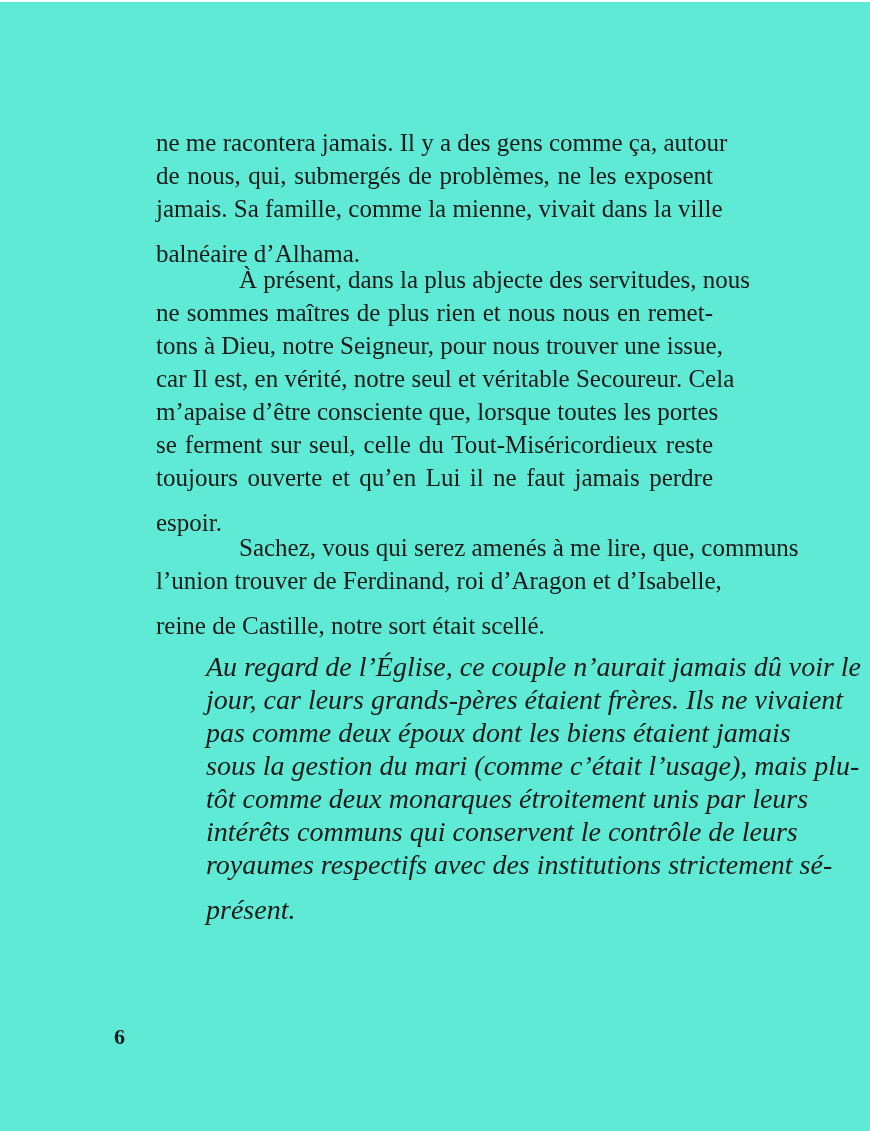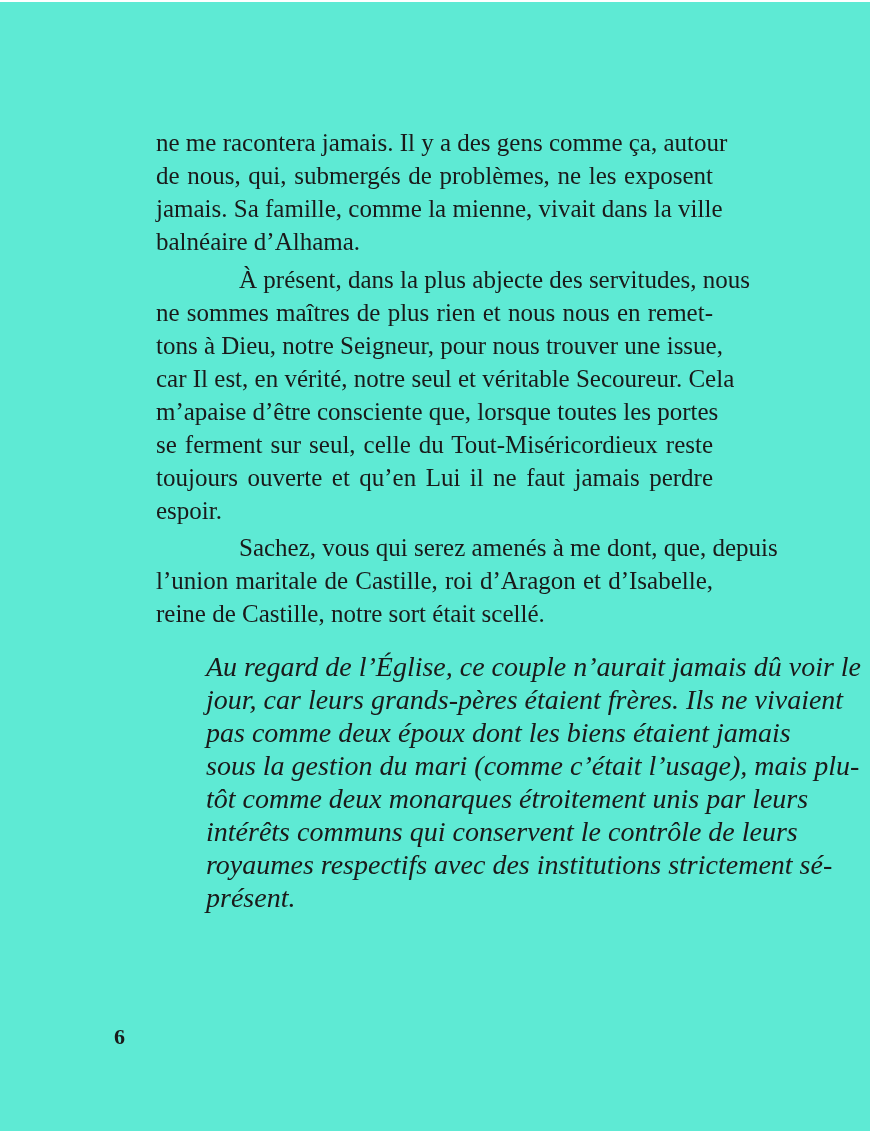--- a/index.html
+++ b/index.html
@@ -30,20 +30,21 @@
       font-size: 25px;
       line-height: 30px;
       height: 30px;
       white-space: nowrap;
       text-align: justify;
       text-align-last: justify;
       letter-spacing: 0px;
     }
     .line.last {
       text-align-last: left;
+      margin-top: 12px;
     }
     .line.indent {
       left: 209px;
       width: 504px;
       margin-left: 30px;
     }
     .quote .line {
       left: 206px;
       width: 507px;
       font-style: italic;
@@ -75,22 +76,22 @@
     <div class="line" style="top:296px">ne sommes maîtres de plus rien et nous nous en remet-</div>
     <div class="line" style="top:329px">tons à Dieu, notre Seigneur, pour nous trouver une issue,</div>
     <div class="line" style="top:362px">car Il est, en vérité, notre seul et véritable Secoureur. Cela</div>
     <div class="line" style="top:395px">m’apaise d’être consciente que, lorsque toutes les portes</div>
     <div class="line" style="top:428px">se ferment sur seul, celle du Tout-Miséricordieux reste</div>
     <div class="line" style="top:461px">toujours ouverte et qu’en Lui il ne faut jamais perdre</div>
     <div class="line last" style="top:494px">espoir.</div>
   </div>
 
   <div>
-    <div class="line indent" style="top:531px">Sachez, vous qui serez amenés à me dont, que, depuis</div>
-    <div class="line" style="top:564px">l’union maritale de Castille, roi d’Aragon et d’Isabelle,</div>
+    <div class="line indent" style="top:531px">Sachez, vous qui serez amenés à me lire, que, communs</div>
+    <div class="line" style="top:564px">l’union trouver de Ferdinand, roi d’Aragon et d’Isabelle,</div>
     <div class="line last" style="top:597px">reine de Castille, notre sort était scellé.</div>
   </div>
 
   <div class="quote">
     <div class="line" style="top:650px">Au regard de l’Église, ce couple n’aurait jamais dû voir le</div>
     <div class="line" style="top:683px">jour, car leurs grands-pères étaient frères. Ils ne vivaient</div>
     <div class="line" style="top:716px">pas comme deux époux dont les biens étaient jamais</div>
     <div class="line" style="top:749px">sous la gestion du mari (comme c’était l’usage), mais plu-</div>
     <div class="line" style="top:782px">tôt comme deux monarques étroitement unis par leurs</div>
     <div class="line" style="top:815px">intérêts communs qui conservent le contrôle de leurs</div>

